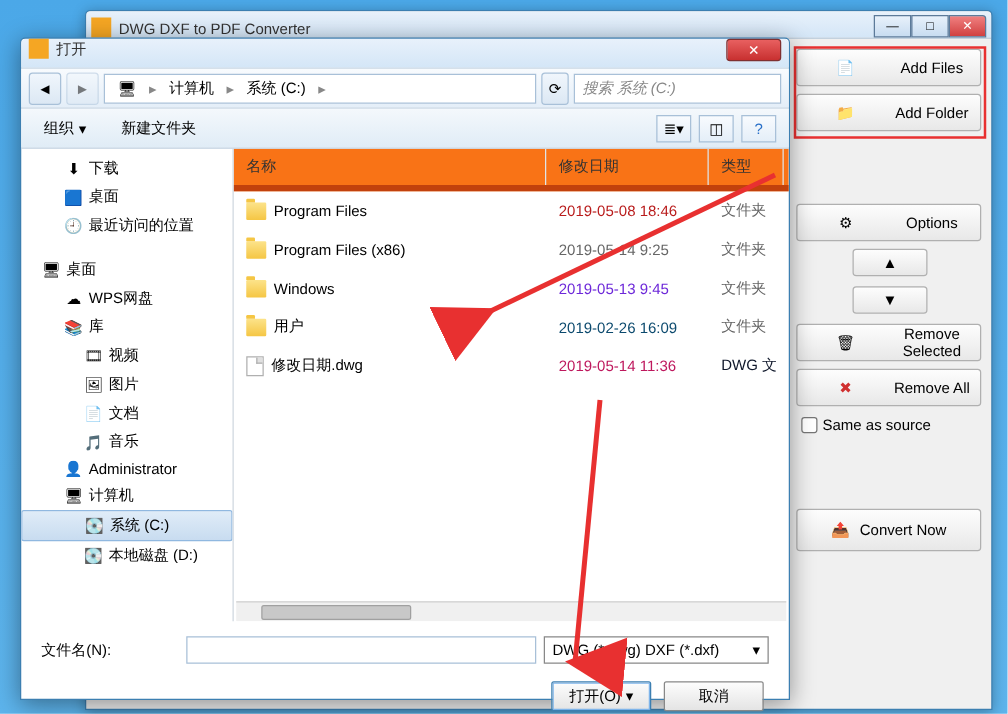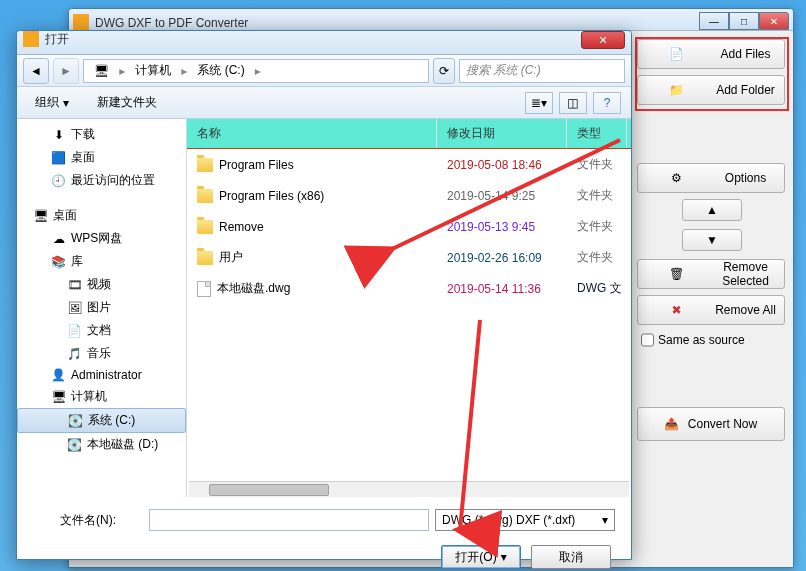--- a/index.html
+++ b/index.html
@@ -36,33 +36,33 @@
 .tb-item{cursor:pointer;padding:4px 8px;display:flex;align-items:center;gap:4px}
 .tb-right{display:flex;gap:6px;margin-left:auto}
 .tb-icon-btn{width:28px;height:22px;border:1px solid #a8c0d8;background:linear-gradient(180deg,#f8fbfe,#e4eef8);display:flex;align-items:center;justify-content:center;cursor:pointer}
 .dlg-body{display:flex;height:378px}
 .tree{width:170px;border-right:1px solid #d0d8e0;overflow:auto;padding:4px 0}
 .tree-item{display:flex;align-items:center;padding:3px 6px;gap:4px;cursor:pointer}
 .tree-item.sel{background:linear-gradient(180deg,#e0ecf8,#c8dcf0);border:1px solid #90b8e0;border-radius:2px}
 .tree-item .ind{display:inline-block}
 .tree-icon{width:16px;height:14px;display:inline-flex;align-items:center;justify-content:center}
 .file-list{flex:1;overflow:auto;position:relative}
-.fl-header{display:flex;border-bottom:1px solid #c2410c;background:#5eead4;position:sticky;top:0}
+.fl-header{display:flex;border-bottom:5px solid #c2410c;background:#f97316;position:sticky;top:0}
 .fl-col{padding:6px 10px;border-right:1px solid #e0e4e8;color:#333}
 .fl-row{display:flex;padding:4px 0;cursor:pointer}
 .fl-cell{padding:3px 10px;display:flex;align-items:center;gap:6px;overflow:hidden;white-space:nowrap}
 .folder-icon{width:16px;height:14px;background:linear-gradient(180deg,#fce38a,#f5c644);border-radius:1px;position:relative}
 .folder-icon:before{content:"";position:absolute;top:-3px;left:0;width:7px;height:3px;background:#f5c644;border-radius:1px 1px 0 0}
 .file-icon{width:14px;height:16px;background:#fff;border:1px solid #b0b0b0;position:relative}
 .file-icon:before{content:"";position:absolute;top:0;right:0;width:4px;height:4px;background:#e0e0e0;border-left:1px solid #b0b0b0;border-bottom:1px solid #b0b0b0}
 .hscroll{height:16px;background:#f0f0f0;border-top:1px solid #d0d0d0;position:relative;margin:0 2px}
 .hscroll-thumb{position:absolute;left:20px;top:2px;width:120px;height:12px;background:#c8c8c8;border:1px solid #a0a0a0;border-radius:2px}
 .dlg-footer{padding:12px 16px;display:flex;flex-direction:column;gap:14px}
 .fn-row{display:flex;align-items:center;gap:6px}
-.fn-label{width:110px;text-align:center}
+.fn-label{width:110px;text-align:left}
 .fn-input{flex:1;height:22px;border:1px solid #a8c0d8;padding:0 4px}
 .ft-select{width:180px;height:22px;border:1px solid #888;background:#fff;padding:0 6px;display:flex;align-items:center;justify-content:space-between;cursor:pointer}
 .btn-row{display:flex;gap:10px;justify-content:flex-end;padding-right:4px}
 .dlg-btn{width:80px;height:24px;border:1px solid #888;background:linear-gradient(180deg,#fdfdfd,#e4e4e4);border-radius:2px;cursor:pointer;display:flex;align-items:center;justify-content:center}
 .dlg-btn.primary{border:1px solid #3c7fb1;box-shadow:0 0 0 1px #7eb4ea inset}
 .arrow-red{position:absolute;pointer-events:none}
 svg{overflow:visible}
 </style>
 </head>
 <body>
@@ -252,37 +252,37 @@
             <div class="fl-cell" style="width:250px">
               <span class="folder-icon"></span>
               <span>Program Files (x86)</span>
             </div>
             <div class="fl-cell" style="width:130px;color:#666">2019-05-14 9:25</div>
             <div class="fl-cell" style="width:60px;color:#666">文件夹</div>
           </div>
           <div class="fl-row">
             <div class="fl-cell" style="width:250px">
               <span class="folder-icon"></span>
-              <span>Remove</span>
+              <span>Windows</span>
             </div>
             <div class="fl-cell" style="width:130px;color:#6d28d9">2019-05-13 9:45</div>
             <div class="fl-cell" style="width:60px;color:#666">文件夹</div>
           </div>
           <div class="fl-row">
             <div class="fl-cell" style="width:250px">
               <span class="folder-icon"></span>
               <span>用户</span>
             </div>
             <div class="fl-cell" style="width:130px;color:#0c4a6e">2019-02-26 16:09</div>
             <div class="fl-cell" style="width:60px;color:#666">文件夹</div>
           </div>
           <div class="fl-row">
             <div class="fl-cell" style="width:250px">
               <span class="file-icon"></span>
-              <span>本地磁盘.dwg</span>
+              <span>修改日期.dwg</span>
             </div>
             <div class="fl-cell" style="width:130px;color:#be185d">2019-05-14 11:36</div>
             <div class="fl-cell" style="width:60px;color:#0f172a">DWG 文</div>
           </div>
         </div>
       <div style="position:absolute;bottom:0;left:0;right:0">
         <div class="hscroll">
             <div class="hscroll-thumb"></div>
           </div>
       </div>

